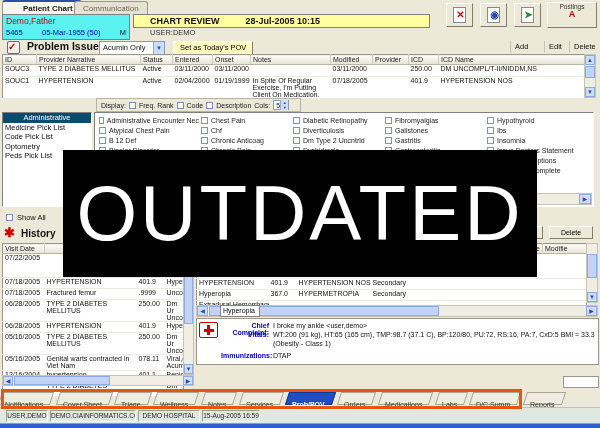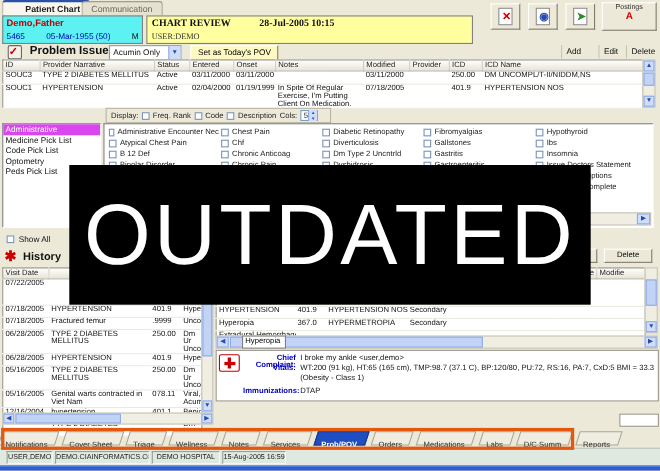--- a/index.html
+++ b/index.html
@@ -9,25 +9,25 @@
   .abs { position:absolute; }
 
   
   .ttab { position:absolute; height:14px; font-size:8px; line-height:13px; padding:0 8px;
           border:1px solid #9a968a; border-bottom:none; background:#e6e2d2; color:#6a665a;
           border-radius:3px 3px 0 0; }
   .ttab.active { background:#f8f6ee; color:#222; border-top:2px solid #2b50a8; font-weight:bold; }
 
   .patientbox { left:2px; top:14px; width:128px; height:26px; background:#5df2f2; border:1px solid #808080;
                 padding:1px 3px; }
-  .pname { color:#c00000; font-weight:bold; font-size:8.5px; }
+  .pname { color:#c00000; font-weight:normal; font-size:8.5px; }
   .pline { display:flex; justify-content:space-between; font-size:7.5px; color:#0000bb; margin-top:2px; }
   .psex { color:#111; }
-  .reviewbox { left:133px; top:14px; width:297px; height:26px; background:#ffffa0; border:1px solid #808080;
-               padding:1px 4px;font-family:Liberation Serif, serif; }
+  .reviewbox { left:133px; top:14px; width:297px; height:14px; background:#ffffa0; border:1px solid #808080;
+               padding:1px 16px; }
   .rline1 { display:flex; gap:26px; font-size:9px; font-weight:bold; color:#111; }
   .ruser { font-size:7.5px; color:#333; margin-top:2px; }
 
   .iconbtn { position:absolute; top:3px; width:27px; height:24px; background:#ece9d8;
              border:1px solid; border-color:#fff #807c6e #807c6e #fff; text-align:center; }
   .page { display:inline-block; width:13px; height:16px; background:#fff; border:1px solid #8a8a8a;
           margin-top:3px; position:relative; }
   .pg-mark { position:absolute; left:0; top:1px; width:13px; text-align:center; font-size:10px; font-weight:bold; }
   .postings { left:547px; top:2px; width:50px; height:26px; background:#ece9d8;
               border:1px solid; border-color:#fff #807c6e #807c6e #fff; text-align:center; }
@@ -72,21 +72,21 @@
   .dispgroup { left:96px; top:98px; width:205px; height:14px; border:1px solid #b8b4a4;
                display:flex; align-items:center; gap:3px; padding:0 4px; font-size:7px; color:#222; }
   .cb { display:inline-block; width:7px; height:7px; background:#fff; border:1px solid #7b93b6; }
   .spin { display:inline-flex; align-items:center; border:1px solid #7f9db9; background:#fff;
           height:10px; font-size:7px; padding-left:2px; }
   .spinarr { width:8px; height:10px; background:#cfddf8; border-left:1px solid #8cace8;
              font-size:4px; line-height:5px; color:#2a4ab0; text-align:center; }
   .listbox { left:2px; top:112px; width:90px; height:95px; background:#fff;
              border:1px solid; border-color:#808080 #fff #fff #808080; font-size:7.5px; }
   .listbox .li { padding:0 2px; height:9.5px; line-height:9.5px; white-space:nowrap; overflow:hidden; color:#111; }
-  .listbox .li.sel { background:#d946ef; color:#fff; }
+  .listbox .li.sel { background:#0c4a6e; color:#fff;text-align:center; }
   .gridpanel { left:94px; top:112px; width:500px; height:95px; background:#fff;
                border:1px solid; border-color:#808080 #fff #fff #808080; overflow:hidden; }
   .gcol { position:absolute; top:2px; width:100px; }
   .gitem { display:flex; align-items:center; gap:3px; height:10px; font-size:7px; color:#222; white-space:nowrap; }
 
   .showall { left:6px; top:213px; display:flex; align-items:center; gap:4px; font-size:7.5px; color:#111; }
   .histicon { left:4px; top:225px; font-size:13px; color:#cc0000; font-weight:bold; }
   .histtitle { left:21px; top:228px; font-size:10px; font-weight:bold; color:#111; }
   .smallbtn { position:absolute; height:13px; background:#ece9d8; border:1px solid;
               border-color:#fff #807c6e #807c6e #fff; font-size:7px; line-height:11px; text-align:center; }

